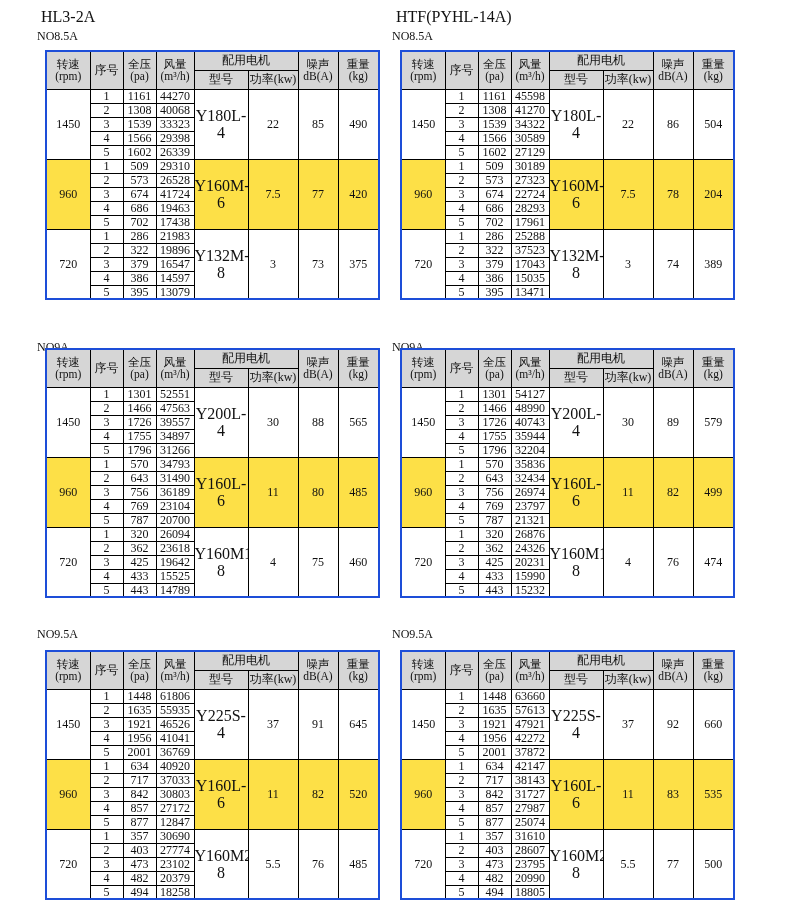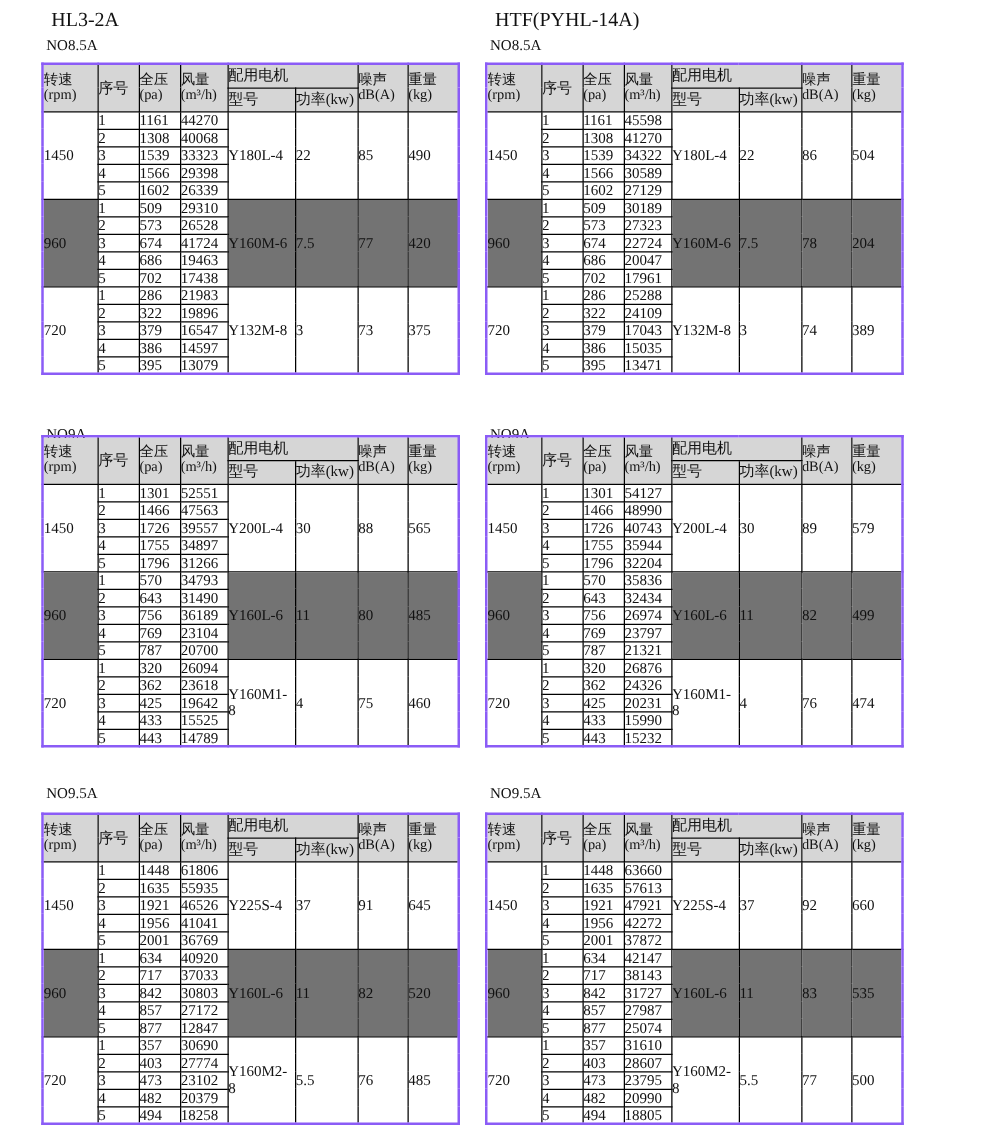--- a/index.html
+++ b/index.html
@@ -7,32 +7,32 @@
     width:800px;height:917px;background:#ffffff;position:relative;
     font-family:"Liberation Serif","DejaVu Serif",serif;color:#111;
   }
   .column{position:absolute;top:8px;width:334px;height:902px;}
   #col-left{left:33px;}
   #col-right{left:388px;}
   .series-title{position:absolute;top:0;left:8px;font-size:16px;white-space:nowrap;}
   .model-title{position:absolute;left:4px;font-size:12px;white-space:nowrap;}
   .m0{top:21px;} .m1{top:332px;} .m2{top:619px;}
   table.spec{
-    position:absolute;left:0;width:334px;border-collapse:collapse;table-layout:fixed;
-    font-size:12px;text-align:left;border:2px solid #8b5cf6;
+    position:absolute;left:12px;width:334px;border-collapse:collapse;table-layout:fixed;
+    font-size:12px;text-align:center;border:2px solid #1d4ed8;
   }
   .t0{top:42px;} .t1{top:340px;} .t2{top:642px;}
   table.spec td{border:1px solid #000;padding:0;line-height:1.08;overflow:hidden;}
   thead td{background:#d6d6d6;}
   thead tr{height:19px;}
   tbody tr{height:14px;}
-  td.shade{background:#737373;margin-left:40px;}
+  td.shade{background:#fde047;margin-left:40px;}
   .two-line div{font-size:11.5px;}
   .hdr-cjk{font-size:12px;}
-  td.model-col{font-size:12px;}
+  td.model-col{font-size:16px;}
 </style>
 </head>
 <body>
 
 <div id="col-left" class="column">
     <div class="series-title">HL3-2A</div>
     <div class="model-title m0">NO8.5A</div>
     <table class="spec t0">
       <colgroup>
         <col style="width: 44px;">
@@ -529,41 +529,41 @@
           <td>27323</td>
         </tr>
         <tr>
           <td>3</td>
           <td>674</td>
           <td>22724</td>
         </tr>
         <tr>
           <td>4</td>
           <td>686</td>
-          <td>20047</td>
+          <td>28293</td>
         </tr>
         <tr>
           <td>5</td>
           <td>702</td>
           <td>17961</td>
         </tr>
         <tr>
           <td class="rpm-col" rowspan="5">720</td>
           <td>1</td>
           <td>286</td>
           <td>25288</td>
           <td class="model-col" rowspan="5">Y132M-8</td>
           <td rowspan="5">3</td>
           <td rowspan="5">74</td>
           <td rowspan="5">389</td>
         </tr>
         <tr>
           <td>2</td>
           <td>322</td>
-          <td>24109</td>
+          <td>37523</td>
         </tr>
         <tr>
           <td>3</td>
           <td>379</td>
           <td>17043</td>
         </tr>
         <tr>
           <td>4</td>
           <td>386</td>
           <td>15035</td>

